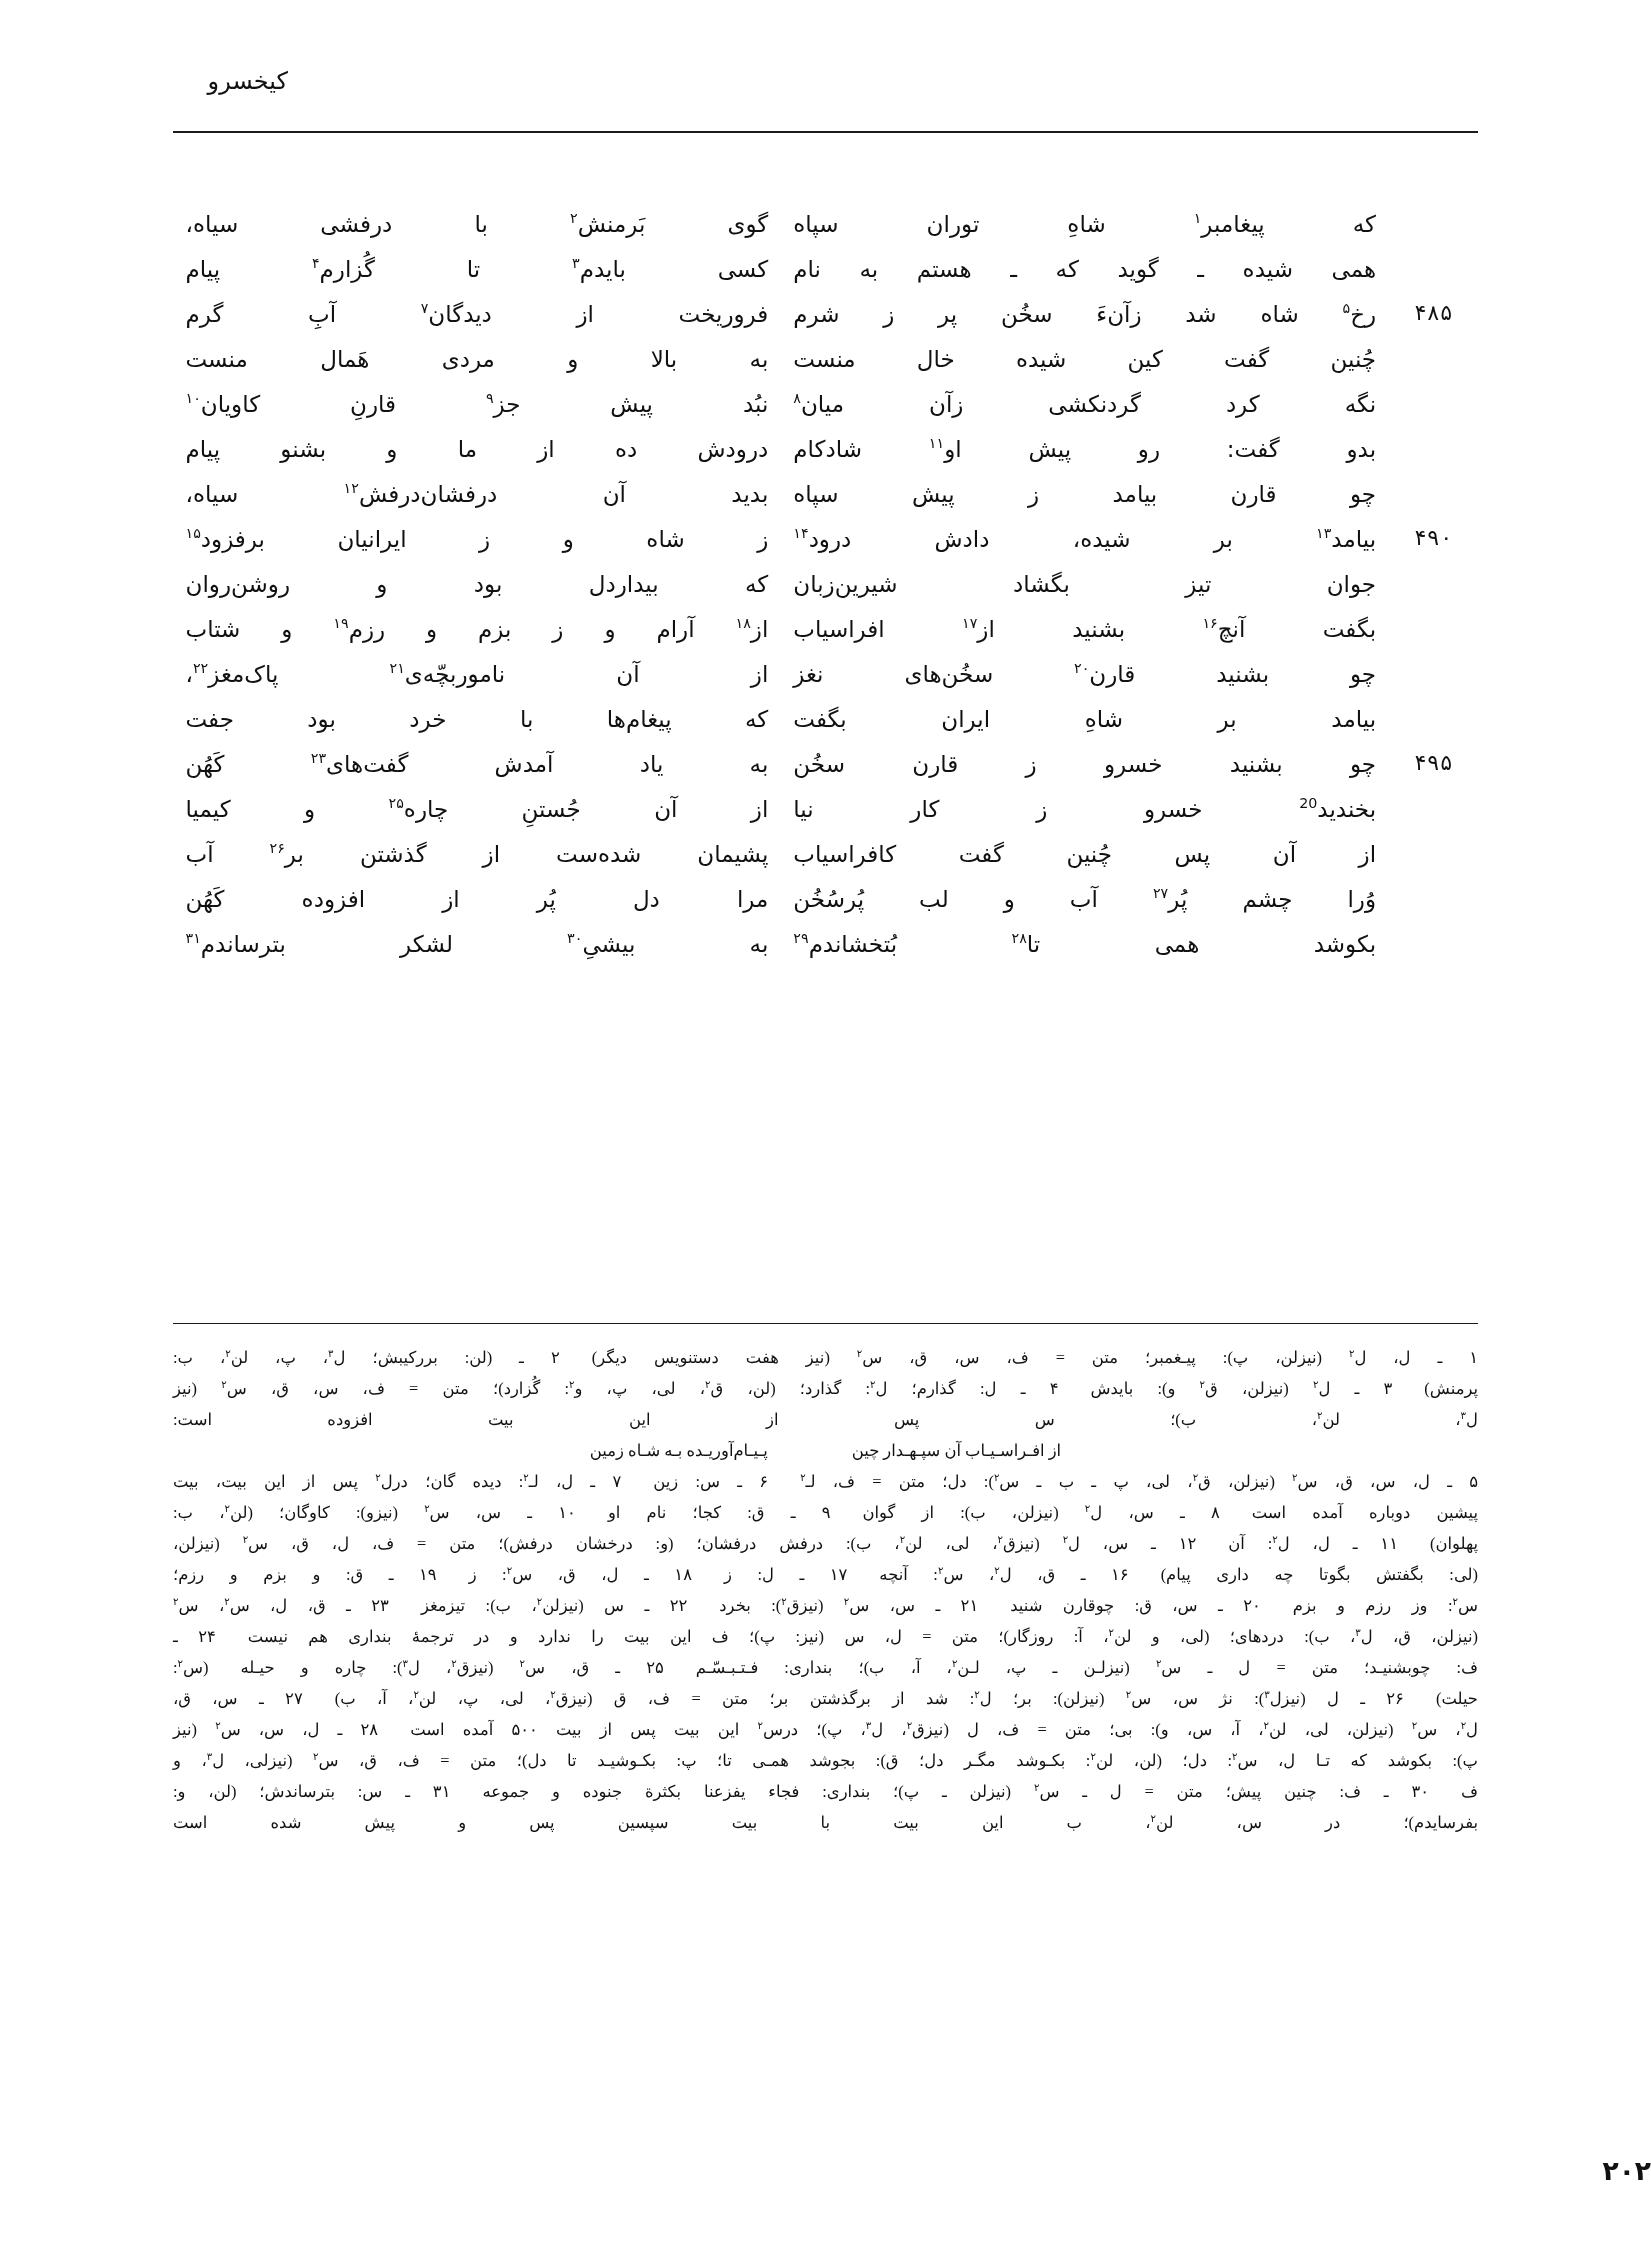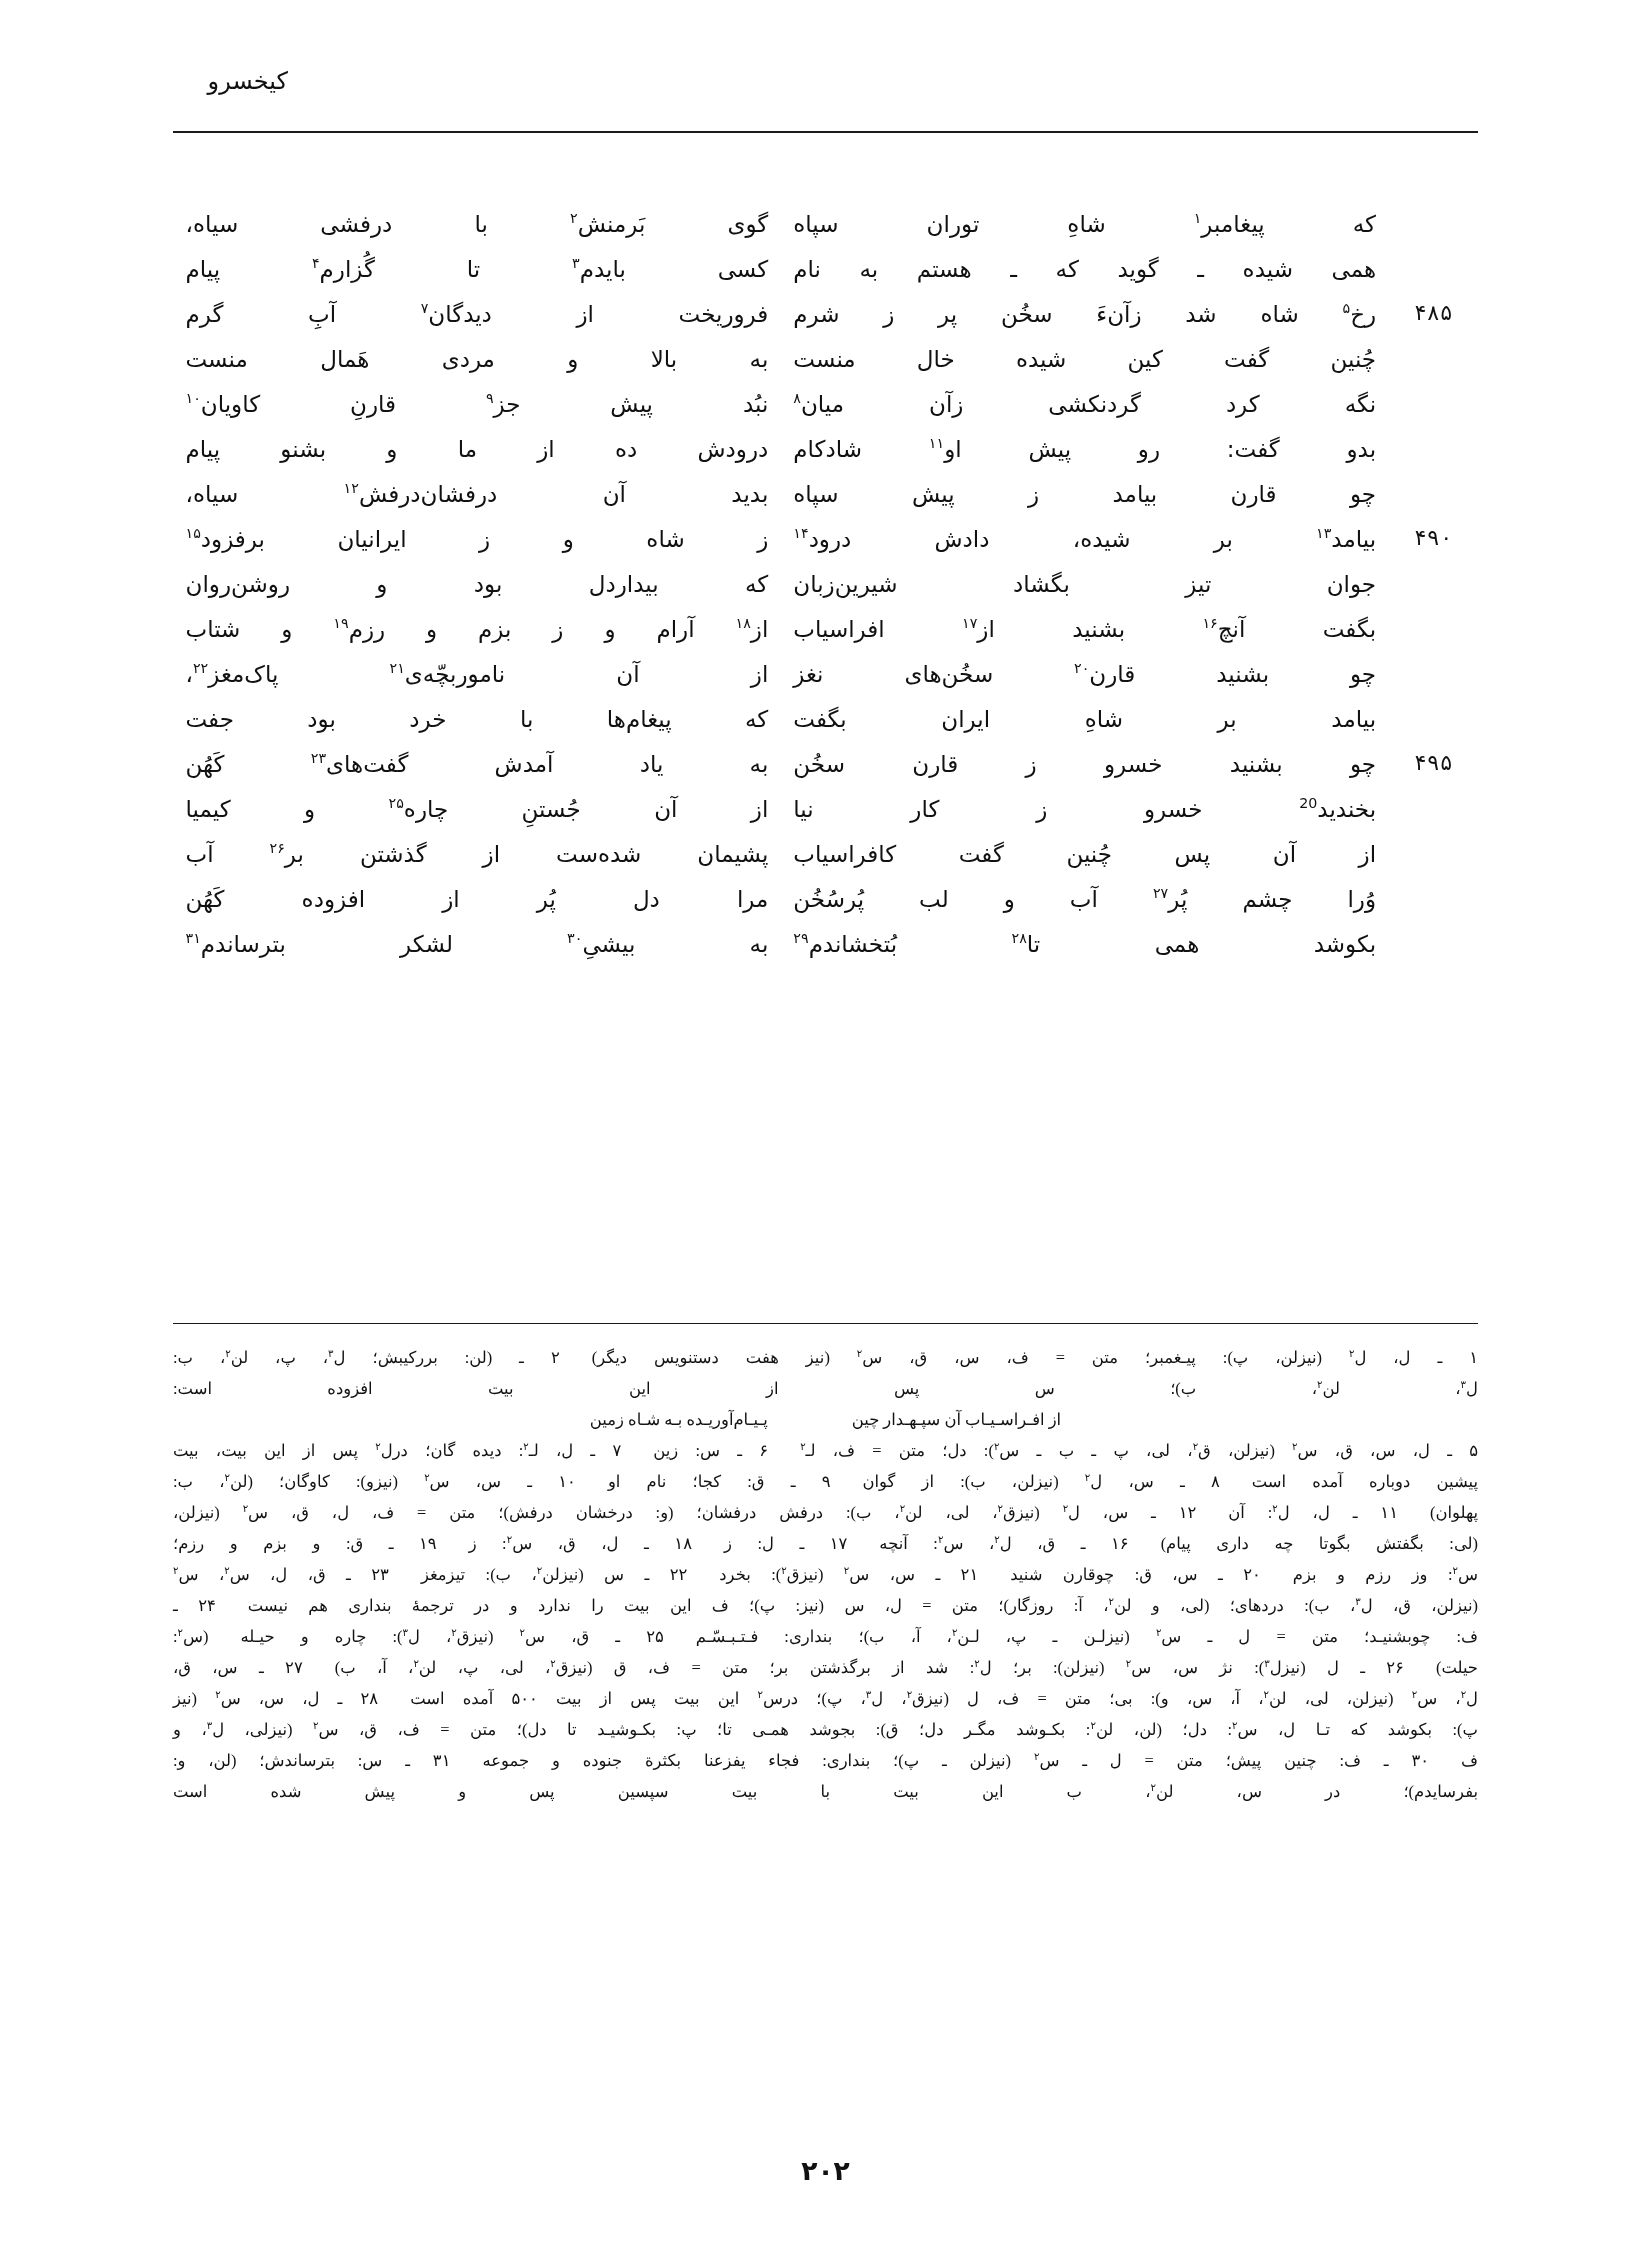--- a/index.html
+++ b/index.html
@@ -135,21 +135,21 @@
     display: inline-block;
     width: 84px;
   }
 
   
   .footer {
     position: absolute;
     bottom: 75px;
     left: 0;
     right: 0;
-    text-align: center;
+    text-align: right;
   }
   .page-number {
     font-size: 26.5px;
     letter-spacing: 1.4px;
     font-weight: bold;
   }
 </style>
 </head>
 <body>
 
@@ -351,20 +351,21 @@
             </td>
           </tr>
         </tbody>
     </table>
   </div>
 
   <div class="apparatus">
     <div class="app-rule"></div>
     <div class="app-body">
         <div class="app-line">۱ ـ ل، ل<sup>۲</sup> (نیزلن، پ): پیـغمبر؛ متن = ف، س، ق، س<sup>۲</sup> (نیز هفت دستنویس دیگر)<span class="gap"></span>۲ ـ (لن: بررکیبش؛ ل<sup>۳</sup>، پ، لن<sup>۲</sup>، ب:</div>
+        <div class="app-line">پرمنش)<span class="gap"></span>۳ ـ ل<sup>۲</sup> (نیزلن، ق<sup>۲</sup> و): بایدش<span class="gap"></span>۴ ـ ل: گذارم؛ ل<sup>۲</sup>: گذارد؛ (لن، ق<sup>۲</sup>، لی، پ، و<sup>۲</sup>: گُزارد)؛ متن = ف، س، ق، س<sup>۲</sup> (نیز</div>
         <div class="app-line">ل<sup>۳</sup>، لن<sup>۲</sup>، ب)؛ س پس از این بیت افزوده است:</div>
         <div class="app-line center">از افـراسـیـاب آن سپـهـدار چین<span class="gap-lg"></span>پـیـام‌آوریـده بـه شـاه زمین</div>
         <div class="app-line">۵ ـ ل، س، ق، س<sup>۲</sup> (نیزلن، ق<sup>۲</sup>، لی، پ ـ ب ـ س<sup>۲</sup>): دل؛ متن = ف، لـ<sup>۲</sup><span class="gap"></span>۶ ـ س: زین<span class="gap"></span>۷ ـ ل، لـ<sup>۲</sup>: دیده گان؛ درل<sup>۲</sup> پس از این بیت، بیت</div>
         <div class="app-line">پیشین دوباره آمده است<span class="gap"></span>۸ ـ س، ل<sup>۲</sup> (نیزلن، ب): از گوان<span class="gap"></span>۹ ـ ق: کجا؛ نام او<span class="gap"></span>۱۰ ـ س، س<sup>۲</sup> (نیزو): کاوگان؛ (لن<sup>۲</sup>، ب:</div>
         <div class="app-line">پهلوان)<span class="gap"></span>۱۱ ـ ل، ل<sup>۲</sup>: آن<span class="gap"></span>۱۲ ـ س، ل<sup>۲</sup> (نیزق<sup>۲</sup>، لی، لن<sup>۲</sup>، ب): درفش درفشان؛ (و: درخشان درفش)؛ متن = ف، ل، ق، س<sup>۲</sup> (نیزلن،</div>
         <div class="app-line">(لی: بگفتش بگوتا چه داری پیام)<span class="gap"></span>۱۶ ـ ق، ل<sup>۲</sup>، س<sup>۲</sup>: آنچه<span class="gap"></span>۱۷ ـ ل: ز<span class="gap"></span>۱۸ ـ ل، ق، س<sup>۲</sup>: ز<span class="gap"></span>۱۹ ـ ق: و بزم و رزم؛</div>
         <div class="app-line">س<sup>۲</sup>: وز رزم و بزم<span class="gap"></span>۲۰ ـ س، ق: چوقارن شنید<span class="gap"></span>۲۱ ـ س، س<sup>۲</sup> (نیزق<sup>۲</sup>): بخرد<span class="gap"></span>۲۲ ـ س (نیزلن<sup>۲</sup>، ب): تیزمغز<span class="gap"></span>۲۳ ـ ق، ل، س<sup>۲</sup>، س<sup>۲</sup></div>
         <div class="app-line">(نیزلن، ق، ل<sup>۳</sup>، ب): دردهای؛ (لی، و لن<sup>۲</sup>، آ: روزگار)؛ متن = ل، س (نیز: پ)؛ ف این بیت را ندارد و در ترجمۀ بنداری هم نیست<span class="gap"></span>۲۴ ـ</div>
         <div class="app-line">ف: چوبشنیـد؛ متن = ل ـ س<sup>۲</sup> (نیزلـن ـ پ، لـن<sup>۲</sup>، آ، ب)؛ بنداری: فـتـبـسّـم<span class="gap"></span>۲۵ ـ ق، س<sup>۲</sup> (نیزق<sup>۲</sup>، ل<sup>۳</sup>): چاره و حیـله<span class="gap"></span>(س<sup>۲</sup>:</div>
         <div class="app-line">حیلت)<span class="gap"></span>۲۶ ـ ل (نیزل<sup>۳</sup>): نژ س، س<sup>۲</sup> (نیزلن): بر؛ ل<sup>۲</sup>: شد از برگذشتن بر؛ متن = ف، ق (نیزق<sup>۲</sup>، لی، پ، لن<sup>۲</sup>، آ، ب)<span class="gap"></span>۲۷ ـ س، ق،</div>

